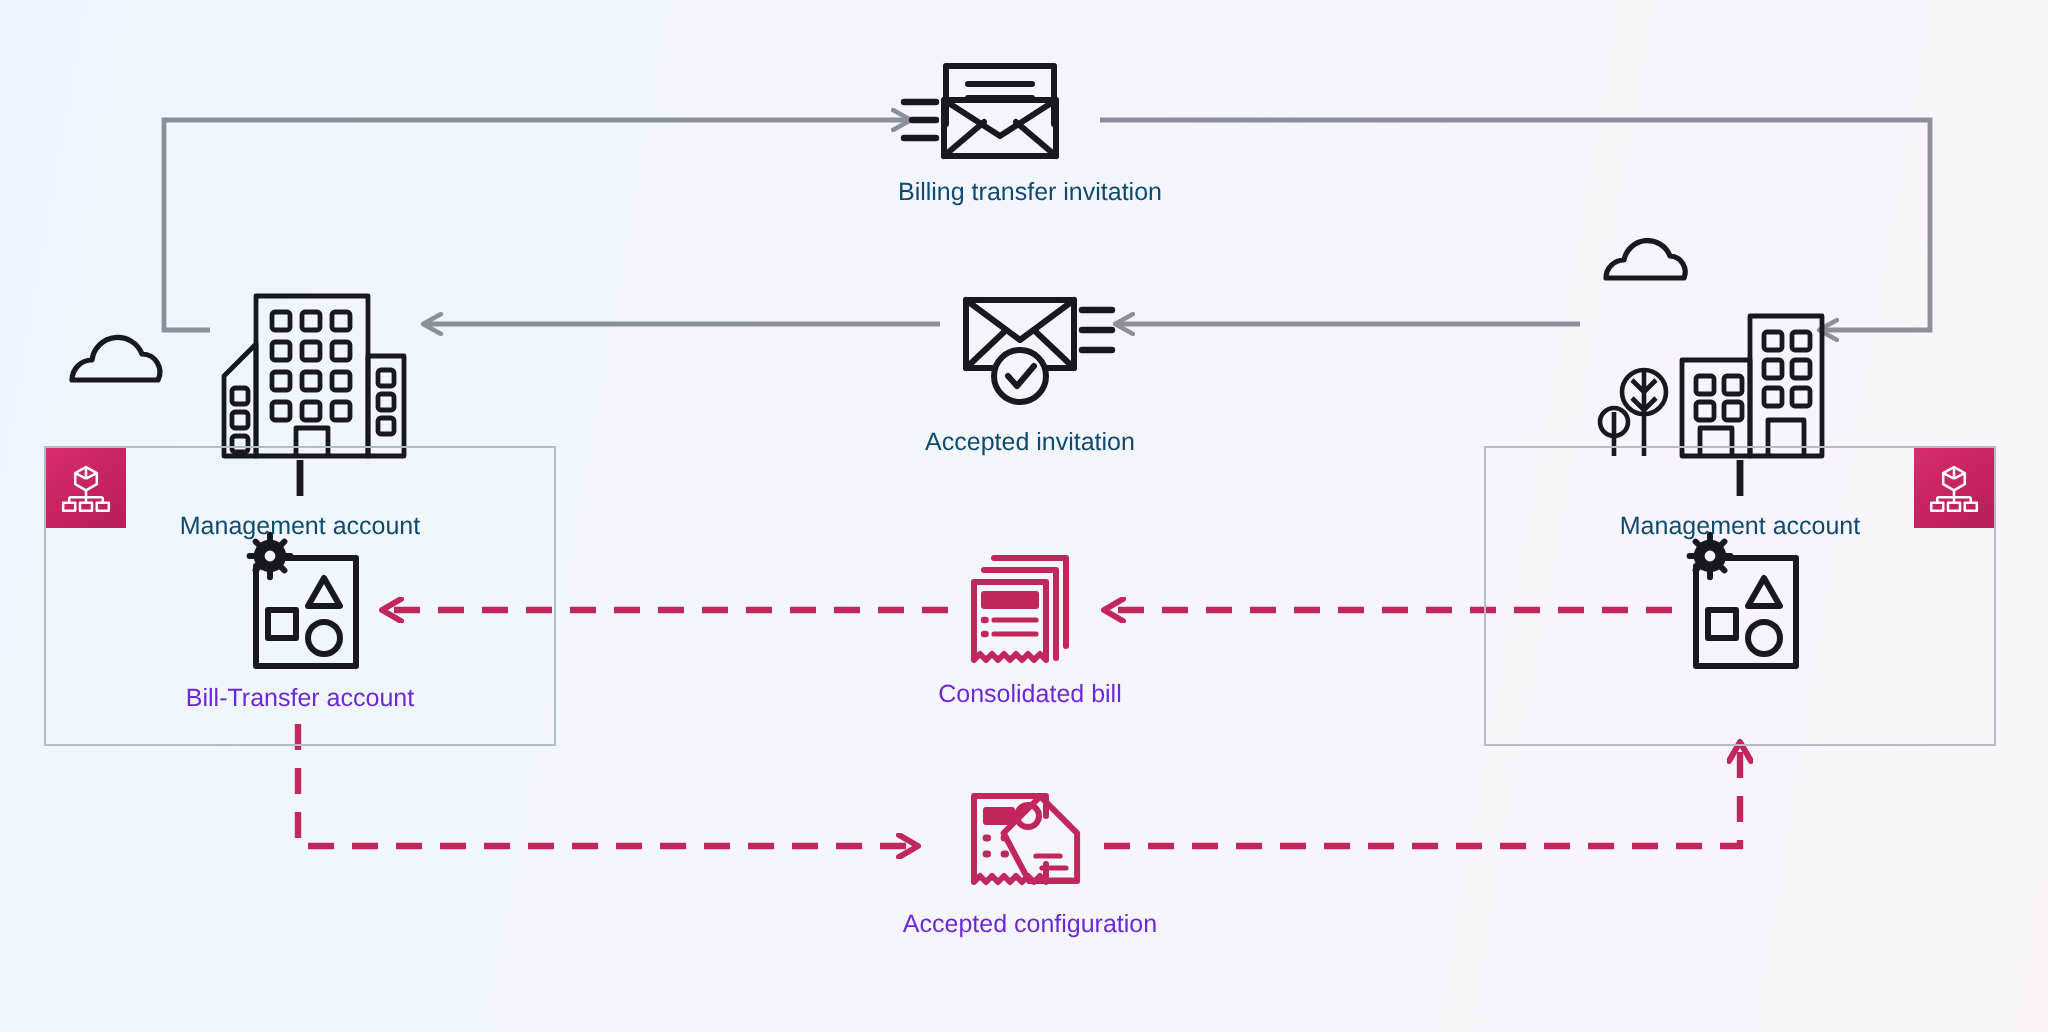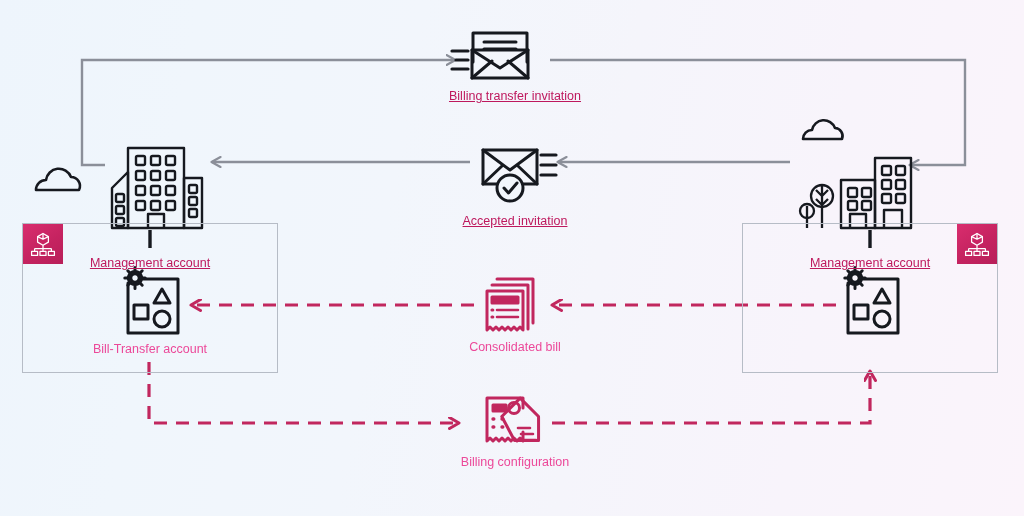--- a/index.html
+++ b/index.html
@@ -8,22 +8,22 @@
     width:1024px;height:516px;overflow:hidden;
     font-family:"Liberation Sans","DejaVu Sans",sans-serif;
     background:linear-gradient(100deg,#eef5fc 0%,#f0f6fc 18%,#f2f6fc 38%,#f5f5fb 58%,#f8f4fb 78%,#fbf4fb 100%);
   }
   #stage{position:relative;width:1024px;height:516px;}
   svg.layer{position:absolute;left:0;top:0;width:1024px;height:516px;overflow:visible;}
   .lbl{
     position:absolute;text-align:center;white-space:nowrap;
     font-size:12.5px;line-height:1.2;
   }
-  .lbl-dark{color:#be185d;text-decoration:underline;}
-  .lbl-crimson{color:#ec4899;}
+  .lbl-dark{color:#0c4a6e;}
+  .lbl-crimson{color:#6d28d9;}
   .acct-box{
     position:absolute;border:1px solid #b6bcc6;background:transparent;
     box-sizing:border-box;
   }
   .badge{
     position:absolute;width:40px;height:40px;
     background:linear-gradient(145deg,#d92d6e 0%,#c52360 55%,#b81f59 100%);
     display:flex;align-items:center;justify-content:center;
   }
 </style>
@@ -230,15 +230,15 @@
       <path d="M493,419 L493.8,419 M493,427 L493.8,427 M502,419 L502.8,419 M502,427 L502.8,427" stroke-width="3.4"></path>
       <path d="M514,404 L540,404 L540,430 L523,447 L506,430 Z" transform="rotate(-45 523 425)"></path>
       <circle cx="514" cy="408" r="5.5"></circle>
       <path d="M518,428 L530,428 M521,434 L533,434 M524,440 L536,440" stroke-width="2.6"></path>
     </g>
   </svg>
 
   <div class="lbl lbl-dark" style="left:400px;top:89px;width:230px;">Billing transfer invitation</div>
   <div class="lbl lbl-dark" style="left:400px;top:214px;width:230px;">Accepted invitation</div>
   <div class="lbl lbl-crimson" style="left:400px;top:340px;width:230px;">Consolidated bill</div>
-  <div class="lbl lbl-crimson" style="left:400px;top:455px;width:230px;">Billing configuration</div>
+  <div class="lbl lbl-crimson" style="left:400px;top:455px;width:230px;">Accepted configuration</div>
 
 </div>
 
 </body></html>

